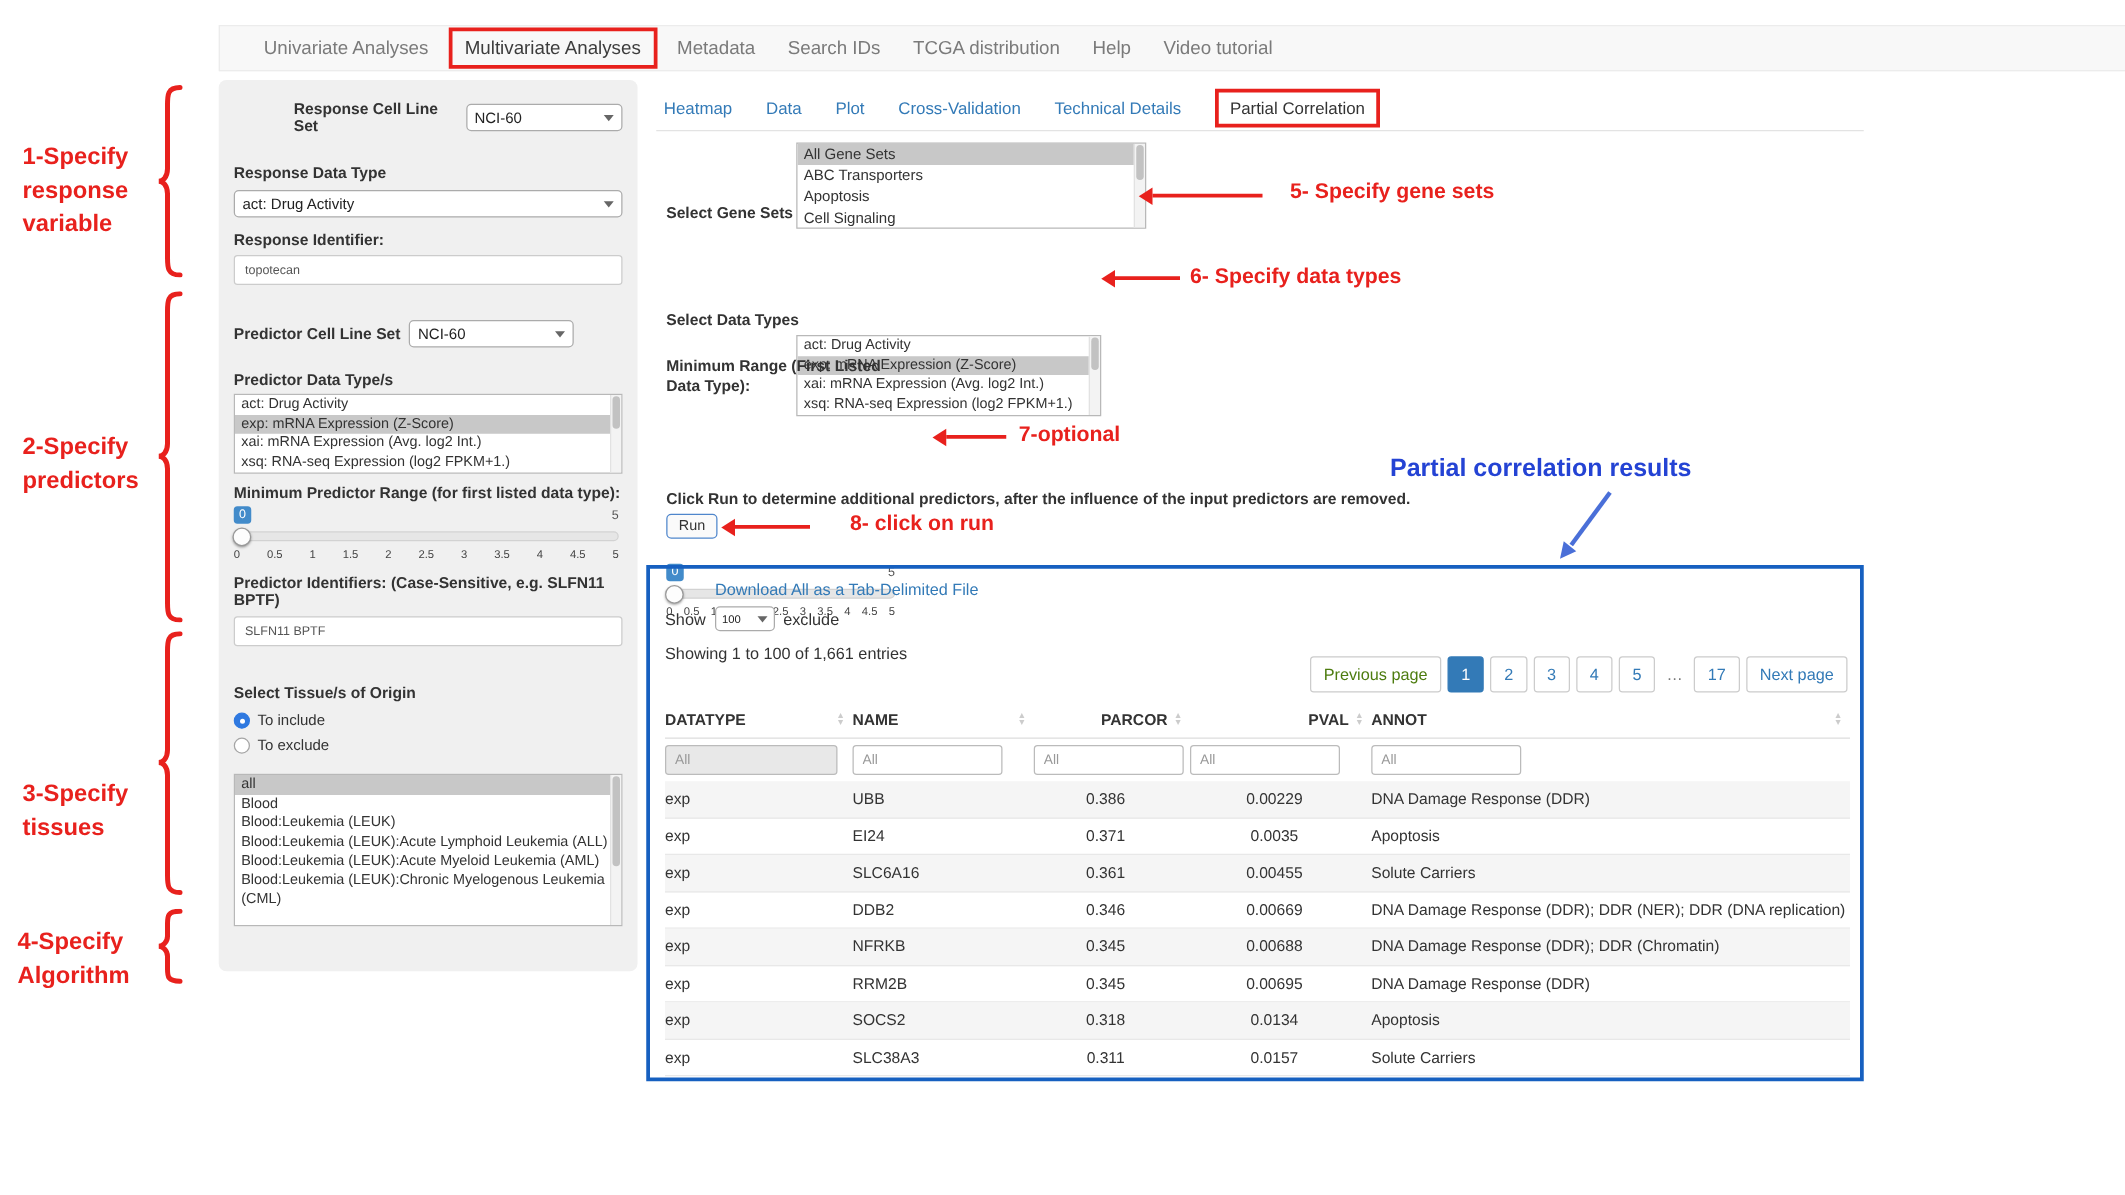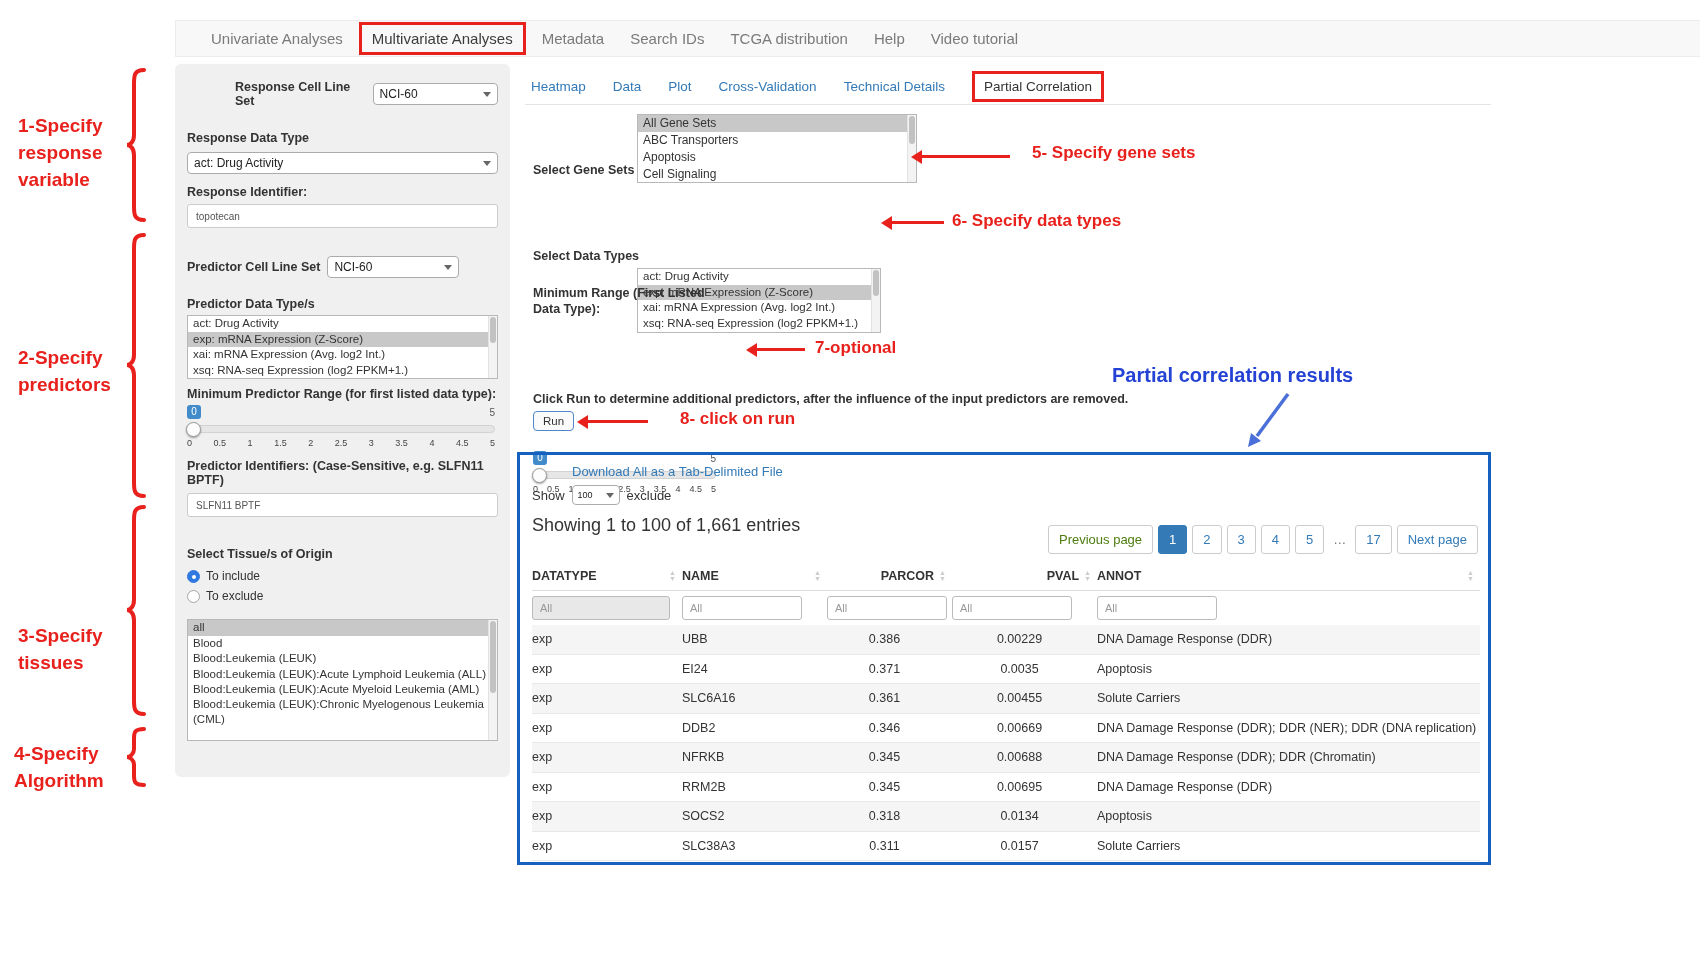--- a/index.html
+++ b/index.html
@@ -274,21 +274,21 @@
 
   <div class="abs" style="left:12px; top:30px; display:flex; align-items:center; gap:7px; font-size:13px;">
     <span>Show</span>
     <div class="sel small-sel">
       <span>100</span>
         <span class="caret"></span>
     </div>
     <span>exclude</span>
   </div>
 
-  <div class="abs" style="left:12px; top:60px; font-size:18px;">Showing 1 to 100 of 1,661 entries</div>
+  <div class="abs" style="left:12px; top:60px; font-size:13px;">Showing 1 to 100 of 1,661 entries</div>
 
   <div class="pagination">
     <div class="pbtn prev">Previous page</div>
     <div class="pbtn active">1</div>
     <div class="pbtn">2</div>
     <div class="pbtn">3</div>
     <div class="pbtn">4</div>
     <div class="pbtn">5</div>
     <div class="pbtn ellipsis">…</div>
     <div class="pbtn">17</div>

